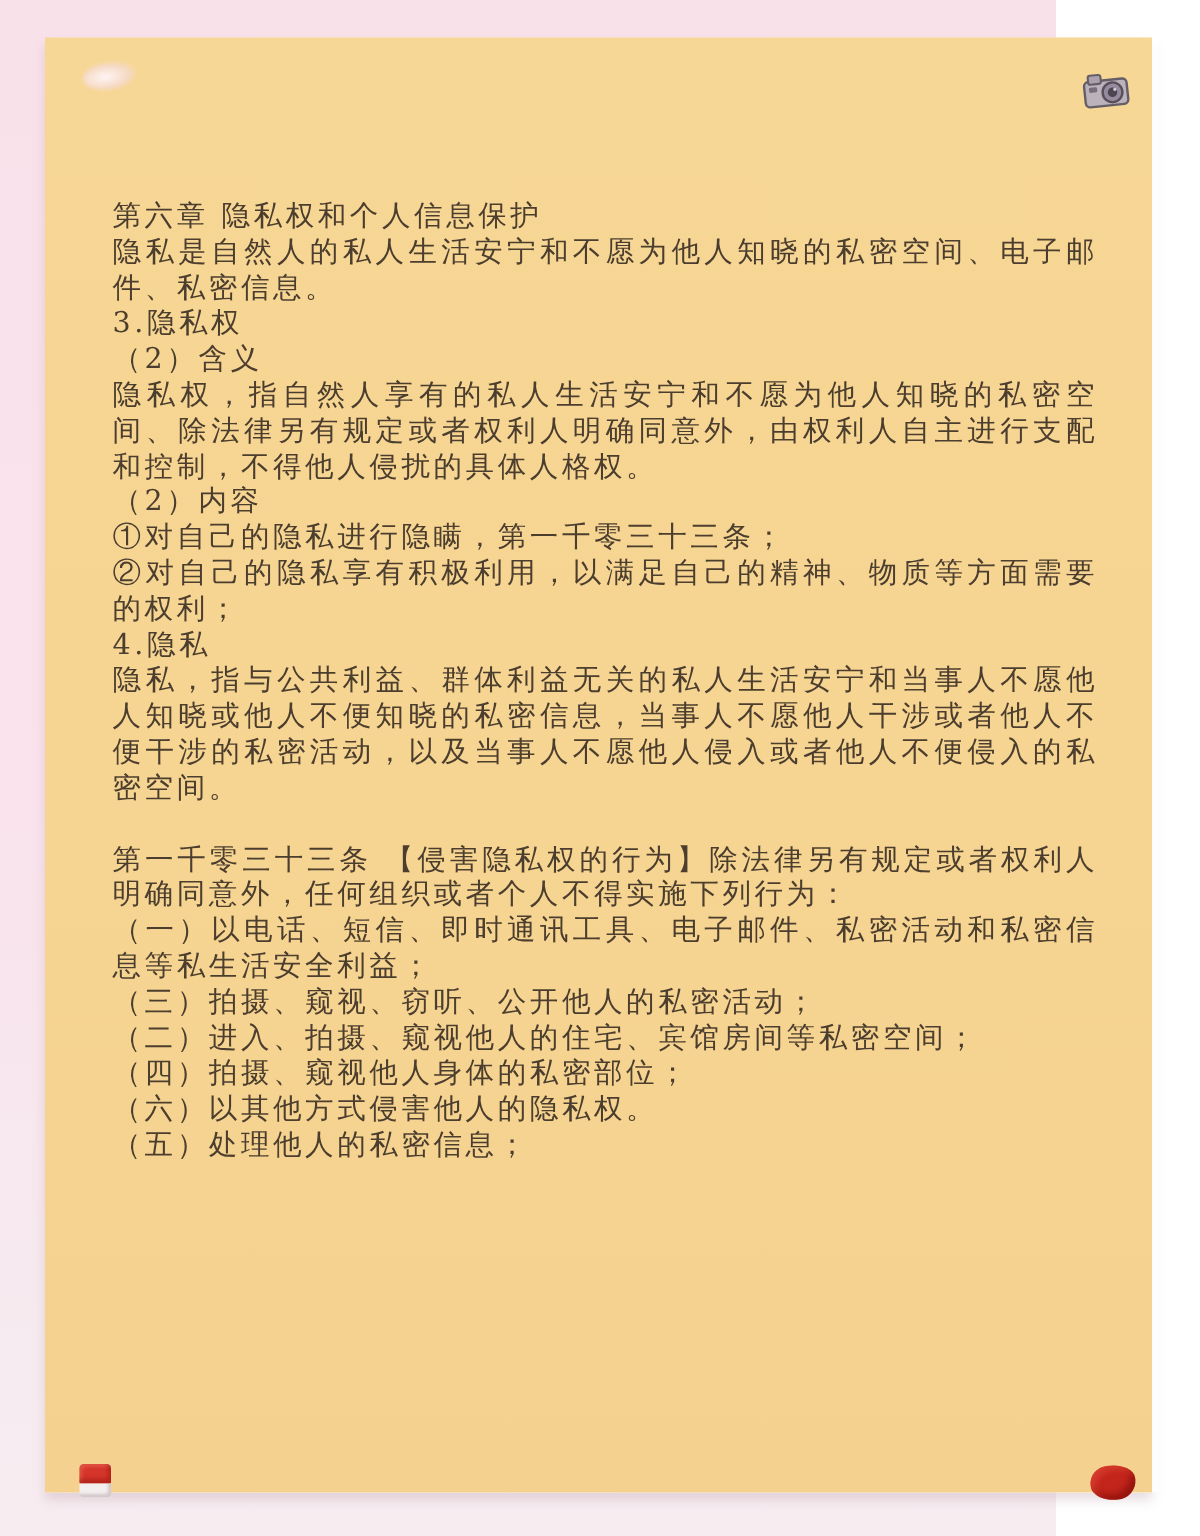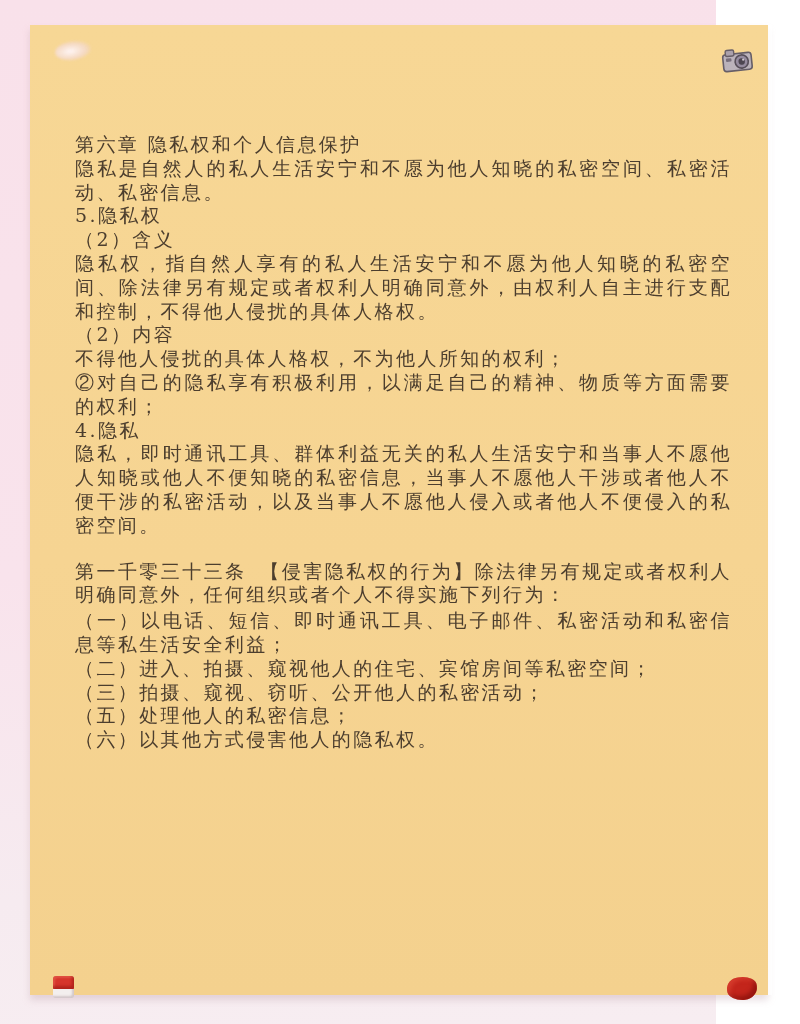--- a/index.html
+++ b/index.html
@@ -7,21 +7,20 @@
     padding: 0;
     width: 800px;
     height: 1024px;
     overflow: hidden;
   }
   .page {
     position: relative;
     width: 704px;
     height: 1024px;
     background: linear-gradient(178deg, #f9e1ea 0%, #f9e3ec 55%, #f6ebf0 86%, #f7edf1 100%);
-    padding-left: 12px;
   }
   .card {
     position: absolute;
     left: 30px;
     top: 25px;
     width: 738px;
     height: 970px;
     background: linear-gradient(180deg, #f7d795 0%, #f6d492 55%, #f4d18e 100%);
     box-shadow: 4px 0 0 rgba(255,255,255,0.75), 0 5px 7px rgba(190,158,170,0.35);
   }
@@ -65,21 +64,20 @@
     letter-spacing: 2.4px;
     text-align: justify;
     text-justify: inter-character;
   }
   .content p {
     margin: 0;
     word-break: break-all;
   }
   .content p.gap-before {
     margin-top: 24px;
-    font-family: Liberation Mono, monospace;
   }
   
   .stamp-left {
     position: absolute;
     left: 53px;
     top: 976px;
     width: 21px;
     height: 23px;
     z-index: 3;
   }
@@ -126,35 +124,36 @@
           <circle cx="20.5" cy="16" r="6.6" fill="#8e86a0" stroke="#4a4455" stroke-width="1.6"></circle>
           <circle cx="20.5" cy="16" r="3.2" fill="#3f3a4c"></circle>
           <circle cx="22.2" cy="14.2" r="1.1" fill="#cfc9d8"></circle>
           <rect x="5" y="11.5" width="5.5" height="3.4" rx="1" fill="#6d667a"></rect>
         </g>
       </svg>
     </div>
 
     <div class="content">
       <p>第六章 隐私权和个人信息保护</p>
-      <p>隐私是自然人的私人生活安宁和不愿为他人知晓的私密空间、私密活动、私密信息。</p>
-      <p>5.隐私权</p>
+      <p>隐私是自然人的私人生活安宁和不愿为他人知晓的私密空间、电子邮件、私密信息。</p>
+      <p>3.隐私权</p>
       <p>（2）含义</p>
       <p>隐私权，指自然人享有的私人生活安宁和不愿为他人知晓的私密空间、除法律另有规定或者权利人明确同意外，由权利人自主进行支配和控制，不得他人侵扰的具体人格权。</p>
       <p>（2）内容</p>
-      <p>不得他人侵扰的具体人格权，不为他人所知的权利；</p>
+      <p>①对自己的隐私进行隐瞒，第一千零三十三条；</p>
       <p>②对自己的隐私享有积极利用，以满足自己的精神、物质等方面需要的权利；</p>
       <p>4.隐私</p>
-      <p>隐私，即时通讯工具、群体利益无关的私人生活安宁和当事人不愿他人知晓或他人不便知晓的私密信息，当事人不愿他人干涉或者他人不便干涉的私密活动，以及当事人不愿他人侵入或者他人不便侵入的私密空间。</p>
+      <p>隐私，指与公共利益、群体利益无关的私人生活安宁和当事人不愿他人知晓或他人不便知晓的私密信息，当事人不愿他人干涉或者他人不便干涉的私密活动，以及当事人不愿他人侵入或者他人不便侵入的私密空间。</p>
       <p class="gap-before">第一千零三十三条 【侵害隐私权的行为】除法律另有规定或者权利人明确同意外，任何组织或者个人不得实施下列行为：</p>
       <p>（一）以电话、短信、即时通讯工具、电子邮件、私密活动和私密信息等私生活安全利益；</p>
+      <p>（三）拍摄、窥视、窃听、公开他人的私密活动；</p>
       <p>（二）进入、拍摄、窥视他人的住宅、宾馆房间等私密空间；</p>
-      <p>（三）拍摄、窥视、窃听、公开他人的私密活动；</p>
+      <p>（四）拍摄、窥视他人身体的私密部位；</p>
+      <p>（六）以其他方式侵害他人的隐私权。</p>
       <p>（五）处理他人的私密信息；</p>
-      <p>（六）以其他方式侵害他人的隐私权。</p>
     </div>
 
   </div>
 
   <div class="stamp-left">
     <div class="cap"></div>
     <div class="base"></div>
   </div>
 
   <div class="stamp-right"></div>

